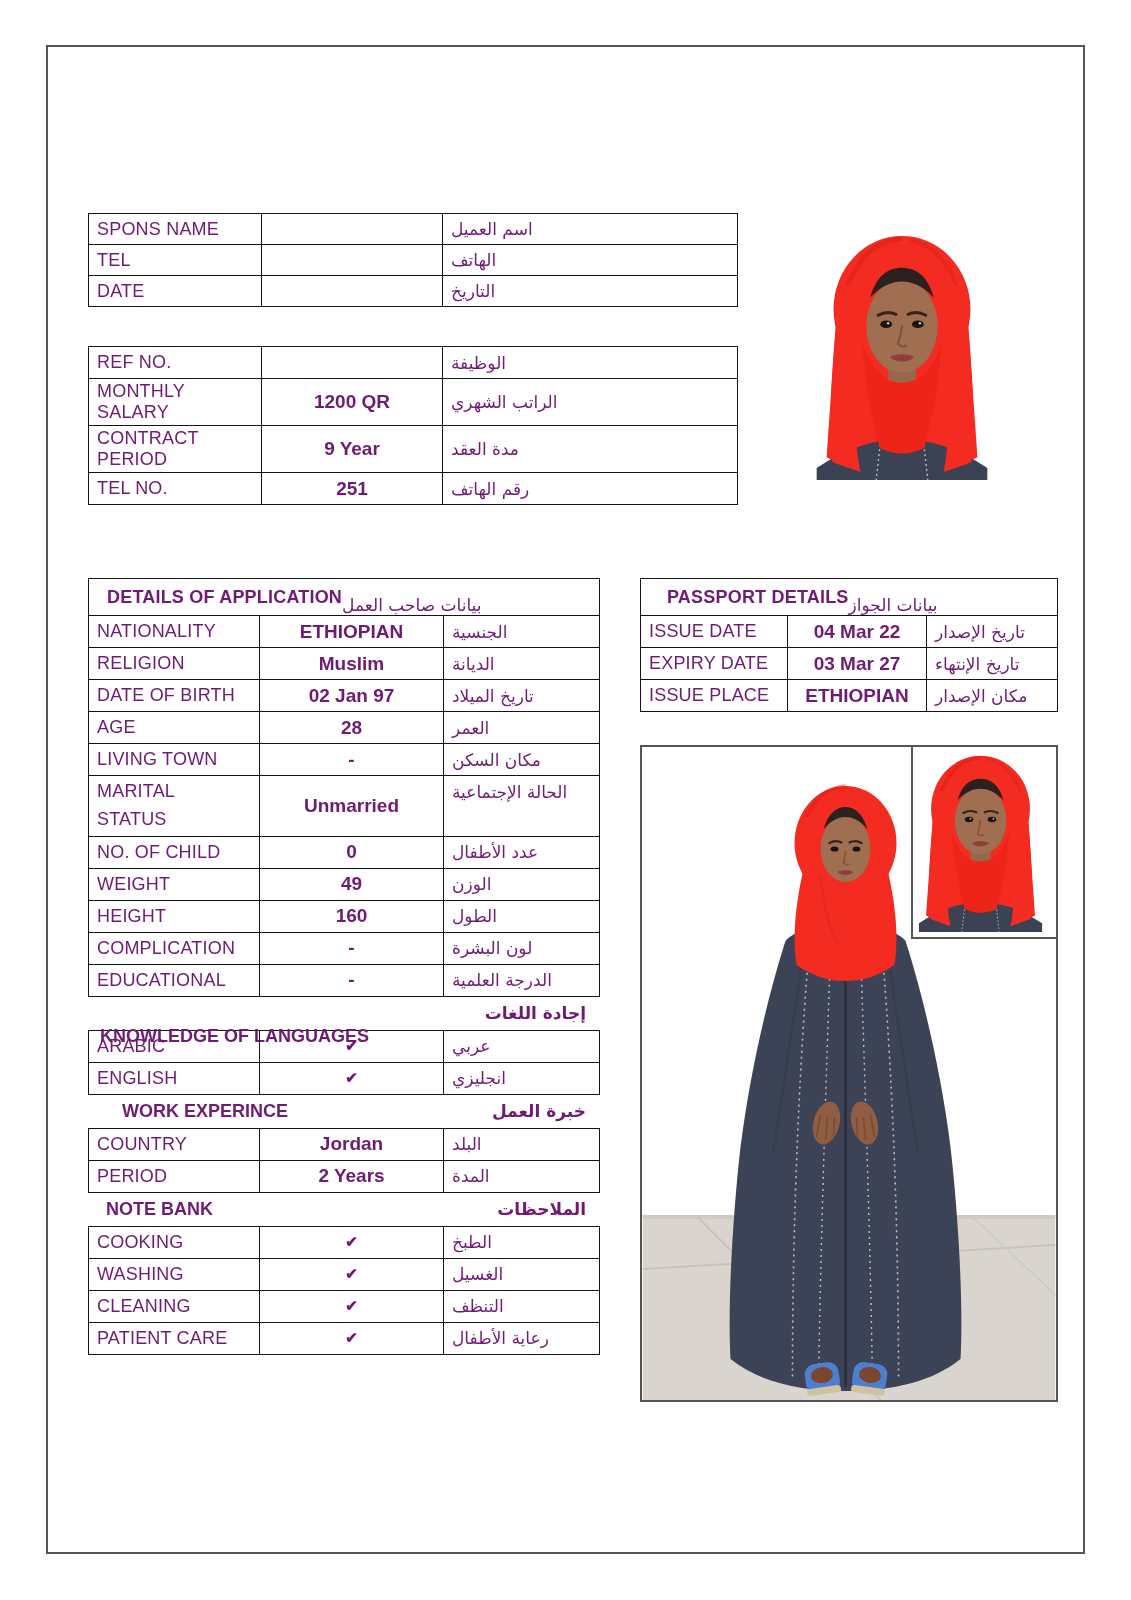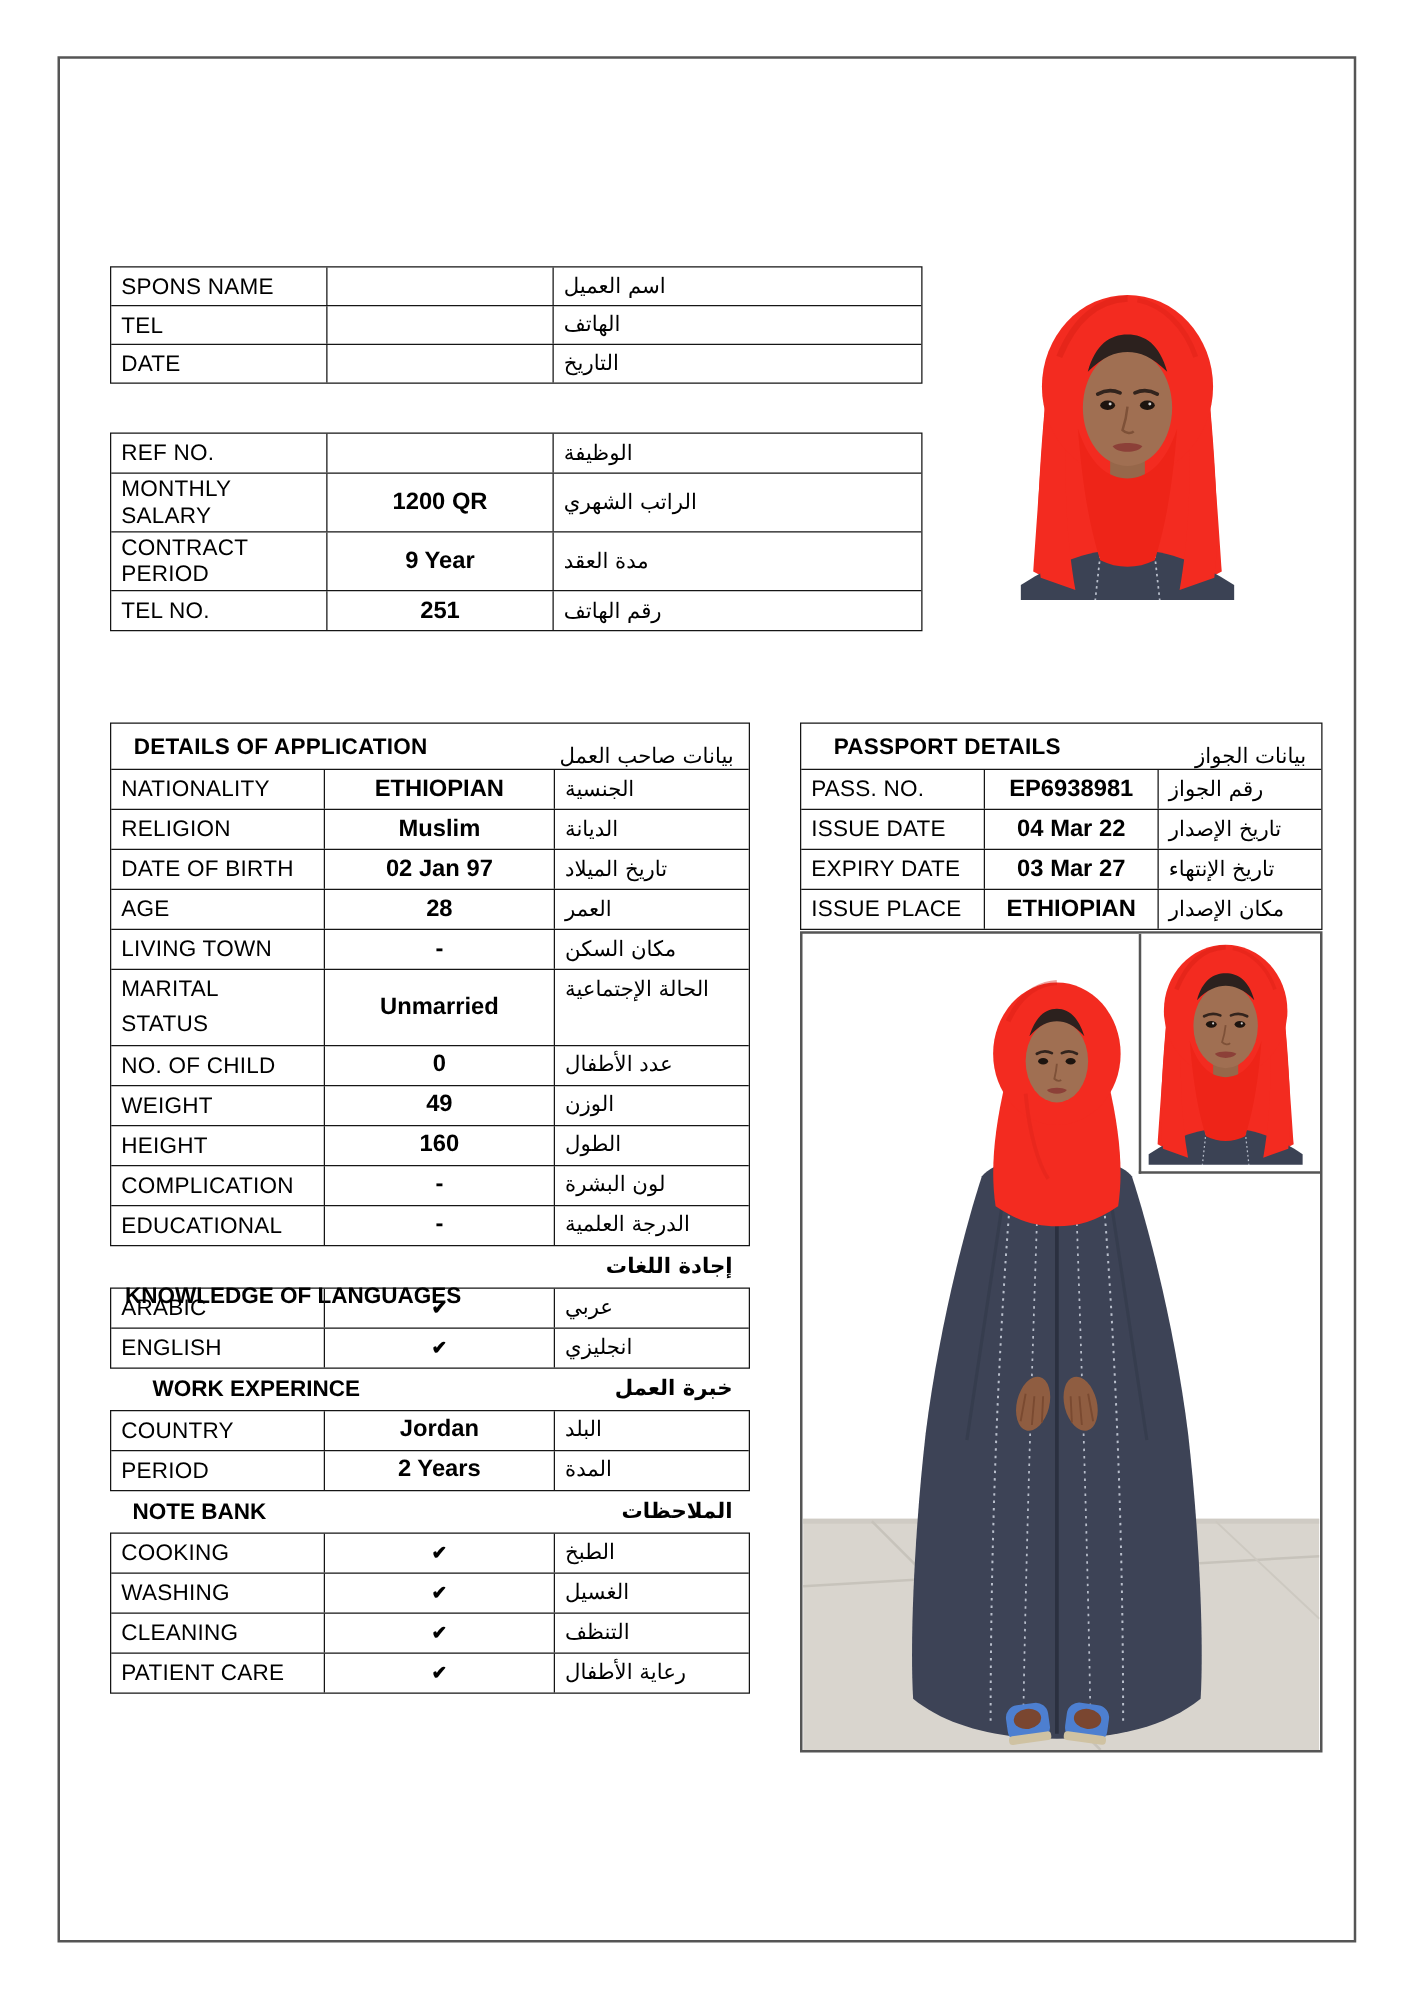--- a/index.html
+++ b/index.html
@@ -1,37 +1,37 @@
 <!DOCTYPE html>
 <html><head>
 <meta charset="utf-8">
 <style>
   * { margin:0; padding:0; box-sizing:border-box; }
   html,body { background:#ffffff; }
   #page {
     position:relative; width:1131px; height:1600px;
     background:#ffffff; overflow:hidden;
-    font-family:"Liberation Sans", sans-serif; color:#000000;
+    font-family:"Liberation Sans", sans-serif; color:#701a75;
   }
   #page-border {
     position:absolute; left:46px; top:45px; width:1039px; height:1509px;
     border:2px solid #555; background:#fff;
   }
   
   .tbl3 { border:1px solid #151515; background:#fff; }
   .row { display:grid; align-items:stretch; }
   .row + .row { border-top:1px solid #151515; }
   .c { display:flex; align-items:center; min-height:31px; padding:2px 8px; }
   .c + .c { border-left:1px solid #151515; }
   .c-label { font-size:18px; letter-spacing:.2px; }
   .c-value { justify-content:center; font-weight:bold; font-size:19px; }
   .c-ar { justify-content:flex-end; direction:rtl; text-align:right;
           font-family:"DejaVu Sans", sans-serif; font-size:17px; padding-right:10px; }
   
-  .hdr-row { display:flex; justify-content:space-between; align-items:center;
+  .hdr-row { display:flex; align-items:center;
              min-height:33px; font-weight:bold; border-top:none !important; }
   .hdr-row .en { font-size:18px; padding-left:18px; letter-spacing:.2px; }
   .hdr-row .ar { font-family:"DejaVu Sans", sans-serif; font-size:17px;
                  font-weight:normal; padding-right:12px; direction:rtl;margin-top:16px; }
   .hdr-row + .row { border-top:1px solid #151515; }
   
   .sec-hdr { display:flex; justify-content:space-between; align-items:center;
              height:33px; font-weight:bold; }
   .sec-hdr .en { font-size:18px; }
   .sec-hdr .ar { font-family:"DejaVu Sans", sans-serif; font-size:17px;
@@ -318,25 +318,20 @@
     </div>
   </div>
 
   <div id="passport-col">
     <div class="tbl3">
       <div class="hdr-row">
         <span class="en">PASSPORT DETAILS</span>
         <span class="ar">بيانات الجواز</span>
       </div>
       <div class="row">
-        <div class="c c-label">PASS. NO.</div>
-        <div class="c c-value">EP6938981</div>
-        <div class="c c-ar">رقم الجواز</div>
-      </div>
-      <div class="row">
         <div class="c c-label">ISSUE DATE</div>
         <div class="c c-value">04 Mar 22</div>
         <div class="c c-ar">تاريخ الإصدار</div>
       </div>
       <div class="row">
         <div class="c c-label">EXPIRY DATE</div>
         <div class="c c-value">03 Mar 27</div>
         <div class="c c-ar">تاريخ الإنتهاء</div>
       </div>
       <div class="row">

